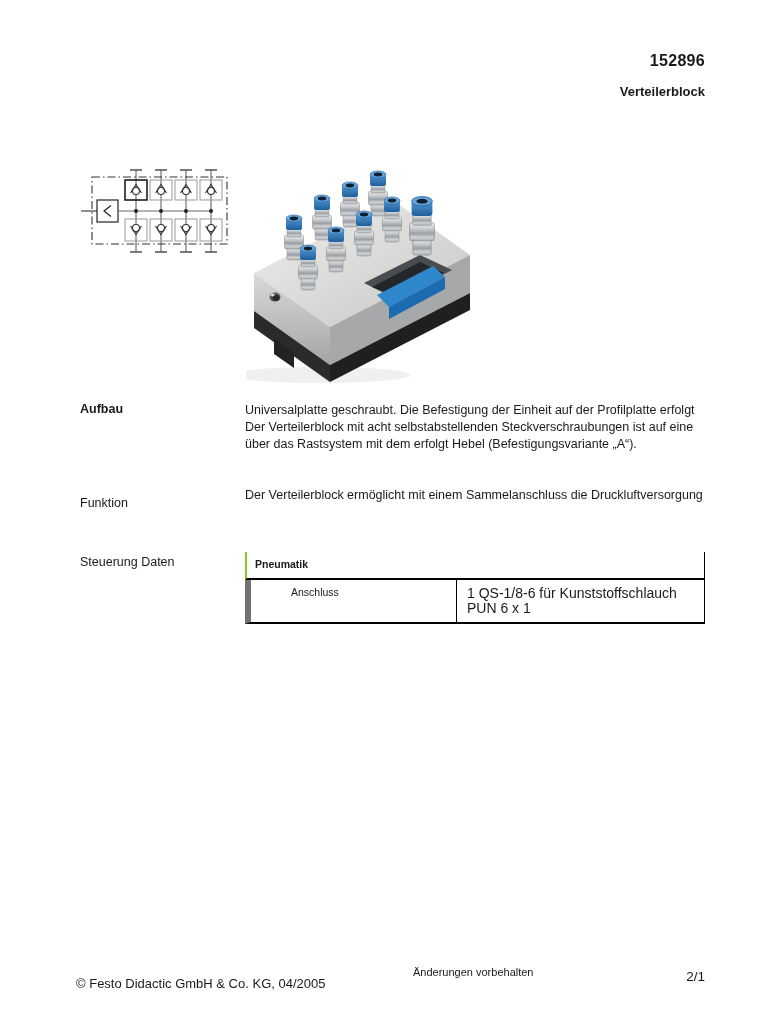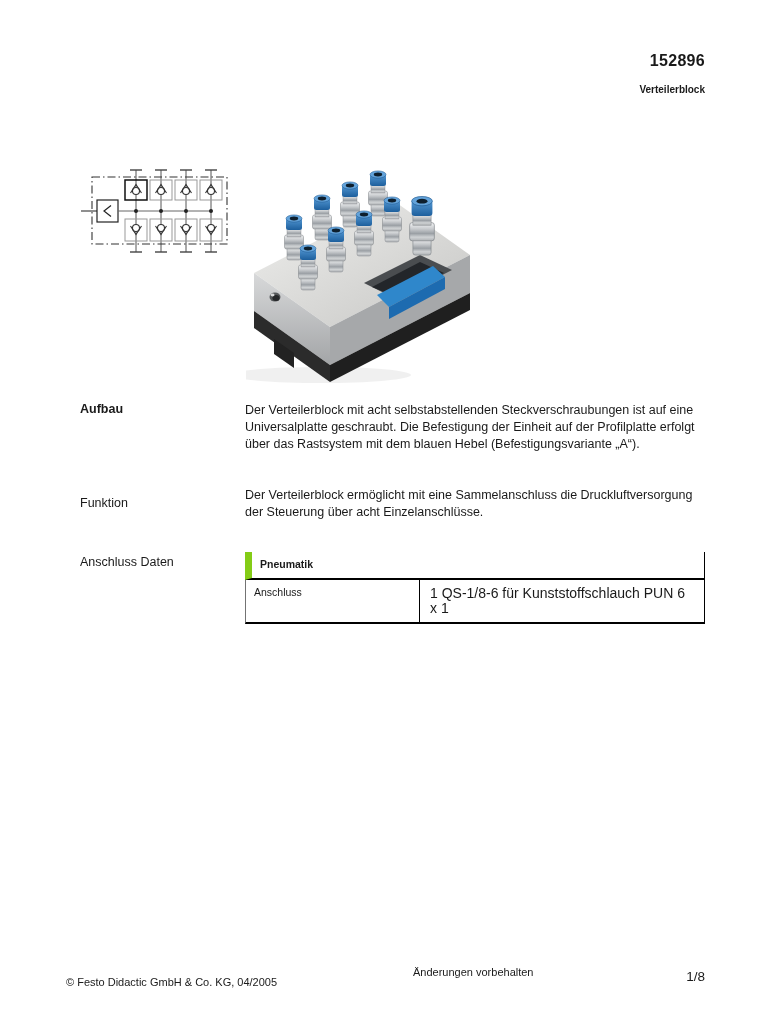--- a/index.html
+++ b/index.html
@@ -9,57 +9,58 @@
     background:#ffffff;
     font-family:"Liberation Sans", sans-serif;
     color:#1a1a1a;
     overflow:hidden;
     margin-left:8px;
   }
   .abs{position:absolute;}
 
   
   #part-number{right:71px;top:52px;font-size:16px;font-weight:bold;letter-spacing:.3px;}
-  #product-name{right:71px;top:84px;font-size:10px;font-weight:bold;}
+  #product-name{right:71px;top:84px;font-size:13px;font-weight:bold;}
 
   
   #schematic{left:70px;top:160px;}
   #photo{left:238px;top:163px;}
 
   
   .section-label{left:72px;font-size:12.5px;}
   #aufbau-label{top:402px;font-weight:bold;}
   #funktion-label{top:496px;}
   #td-label{top:555px;}
   .section-text{left:237px;width:470px;font-size:12.5px;line-height:17px;}
   #aufbau-text{top:402px;}
   #funktion-text{top:487px;}
 
   
   #tech-table{left:237px;top:552px;width:460px;}
   .tt-header{
-    border-left:7px solid #84cc16;border-right:1px solid #000;
+    border-left:2px solid #84cc16;border-right:1px solid #000;
     border-bottom:2.5px solid #000;
     padding:6px 8px 8px 8px;
     font-size:10.5px;font-weight:bold;
   }
   .tt-row{
     display:flex;
-    border-left:1px solid #737373;border-right:1px solid #000;
+    border-left:6px solid #737373;border-right:1px solid #000;
     border-bottom:2.5px solid #000;
+    padding-left:32px;
   }
   .tt-prop{
     width:157px;flex:0 0 157px;
     border-right:1px solid #000;
     padding:6px 8px;font-size:10.5px;
   }
   .tt-vals{flex:1;padding:6px 10px;font-size:14px;line-height:15px;}
 
   
-  #footer-copy{left:58px;top:976px;font-size:11px;text-align:right;}
+  #footer-copy{left:68px;top:976px;font-size:13px;text-align:right;}
   #footer-notice{left:405px;top:966px;font-size:11px;}
   #footer-page{right:71px;top:969px;font-size:13.5px;}
 </style>
 </head>
 <body>
 
 <div id="page">
 
   <div id="part-number" class="abs">152896</div>
   <div id="product-name" class="abs">Verteilerblock</div>
@@ -196,39 +197,38 @@
       <use href="#fit" transform="translate(176,44) scale(1.3)"></use>
       <use href="#fit" transform="translate(118,56)"></use>
       <use href="#fit" transform="translate(48,60)"></use>
       <use href="#fit" transform="translate(90,72)"></use>
       <use href="#fit" transform="translate(62,90)"></use>
     </svg>
   </div>
 
   <div id="aufbau-label" class="abs section-label">Aufbau</div>
   <div id="aufbau-text" class="abs section-text">
+    <div>Universalplatte geschraubt. Die Befestigung der Einheit auf der Profilplatte erfolgt</div>
     <div>Der Verteilerblock mit acht selbstabstellenden Steckverschraubungen ist auf eine</div>
-    <div>Universalplatte geschraubt. Die Befestigung der Einheit auf der Profilplatte erfolgt</div>
-    <div>über das Rastsystem mit dem blauen Hebel (Befestigungsvariante „A“).</div>
+    <div>über das Rastsystem mit dem erfolgt Hebel (Befestigungsvariante „A“).</div>
   </div>
 
   <div id="funktion-label" class="abs section-label">Funktion</div>
   <div id="funktion-text" class="abs section-text">
-    <div>Der Verteilerblock ermöglicht mit eine Sammelanschluss die Druckluftversorgung</div>
-    <div>der Steuerung über acht Einzelanschlüsse.</div>
-  </div>
-
-  <div id="td-label" class="abs section-label">Anschluss Daten</div>
+    <div>Der Verteilerblock ermöglicht mit einem Sammelanschluss die Druckluftversorgung</div>
+  </div>
+
+  <div id="td-label" class="abs section-label">Steuerung Daten</div>
   <div id="tech-table" class="abs">
     <div class="tt-header">Pneumatik</div>
     <div class="tt-row">
       <div class="tt-prop">Anschluss</div>
       <div class="tt-vals">
         <div>1 QS-1/8-6 für Kunststoffschlauch PUN 6 x 1</div>
       </div>
     </div>
   </div>
 
   <div id="footer-copy" class="abs">© Festo Didactic GmbH &amp; Co. KG, 04/2005</div>
   <div id="footer-notice" class="abs">Änderungen vorbehalten</div>
-  <div id="footer-page" class="abs">1/8</div>
+  <div id="footer-page" class="abs">2/1</div>
 
 </div>
 
 </body></html>

